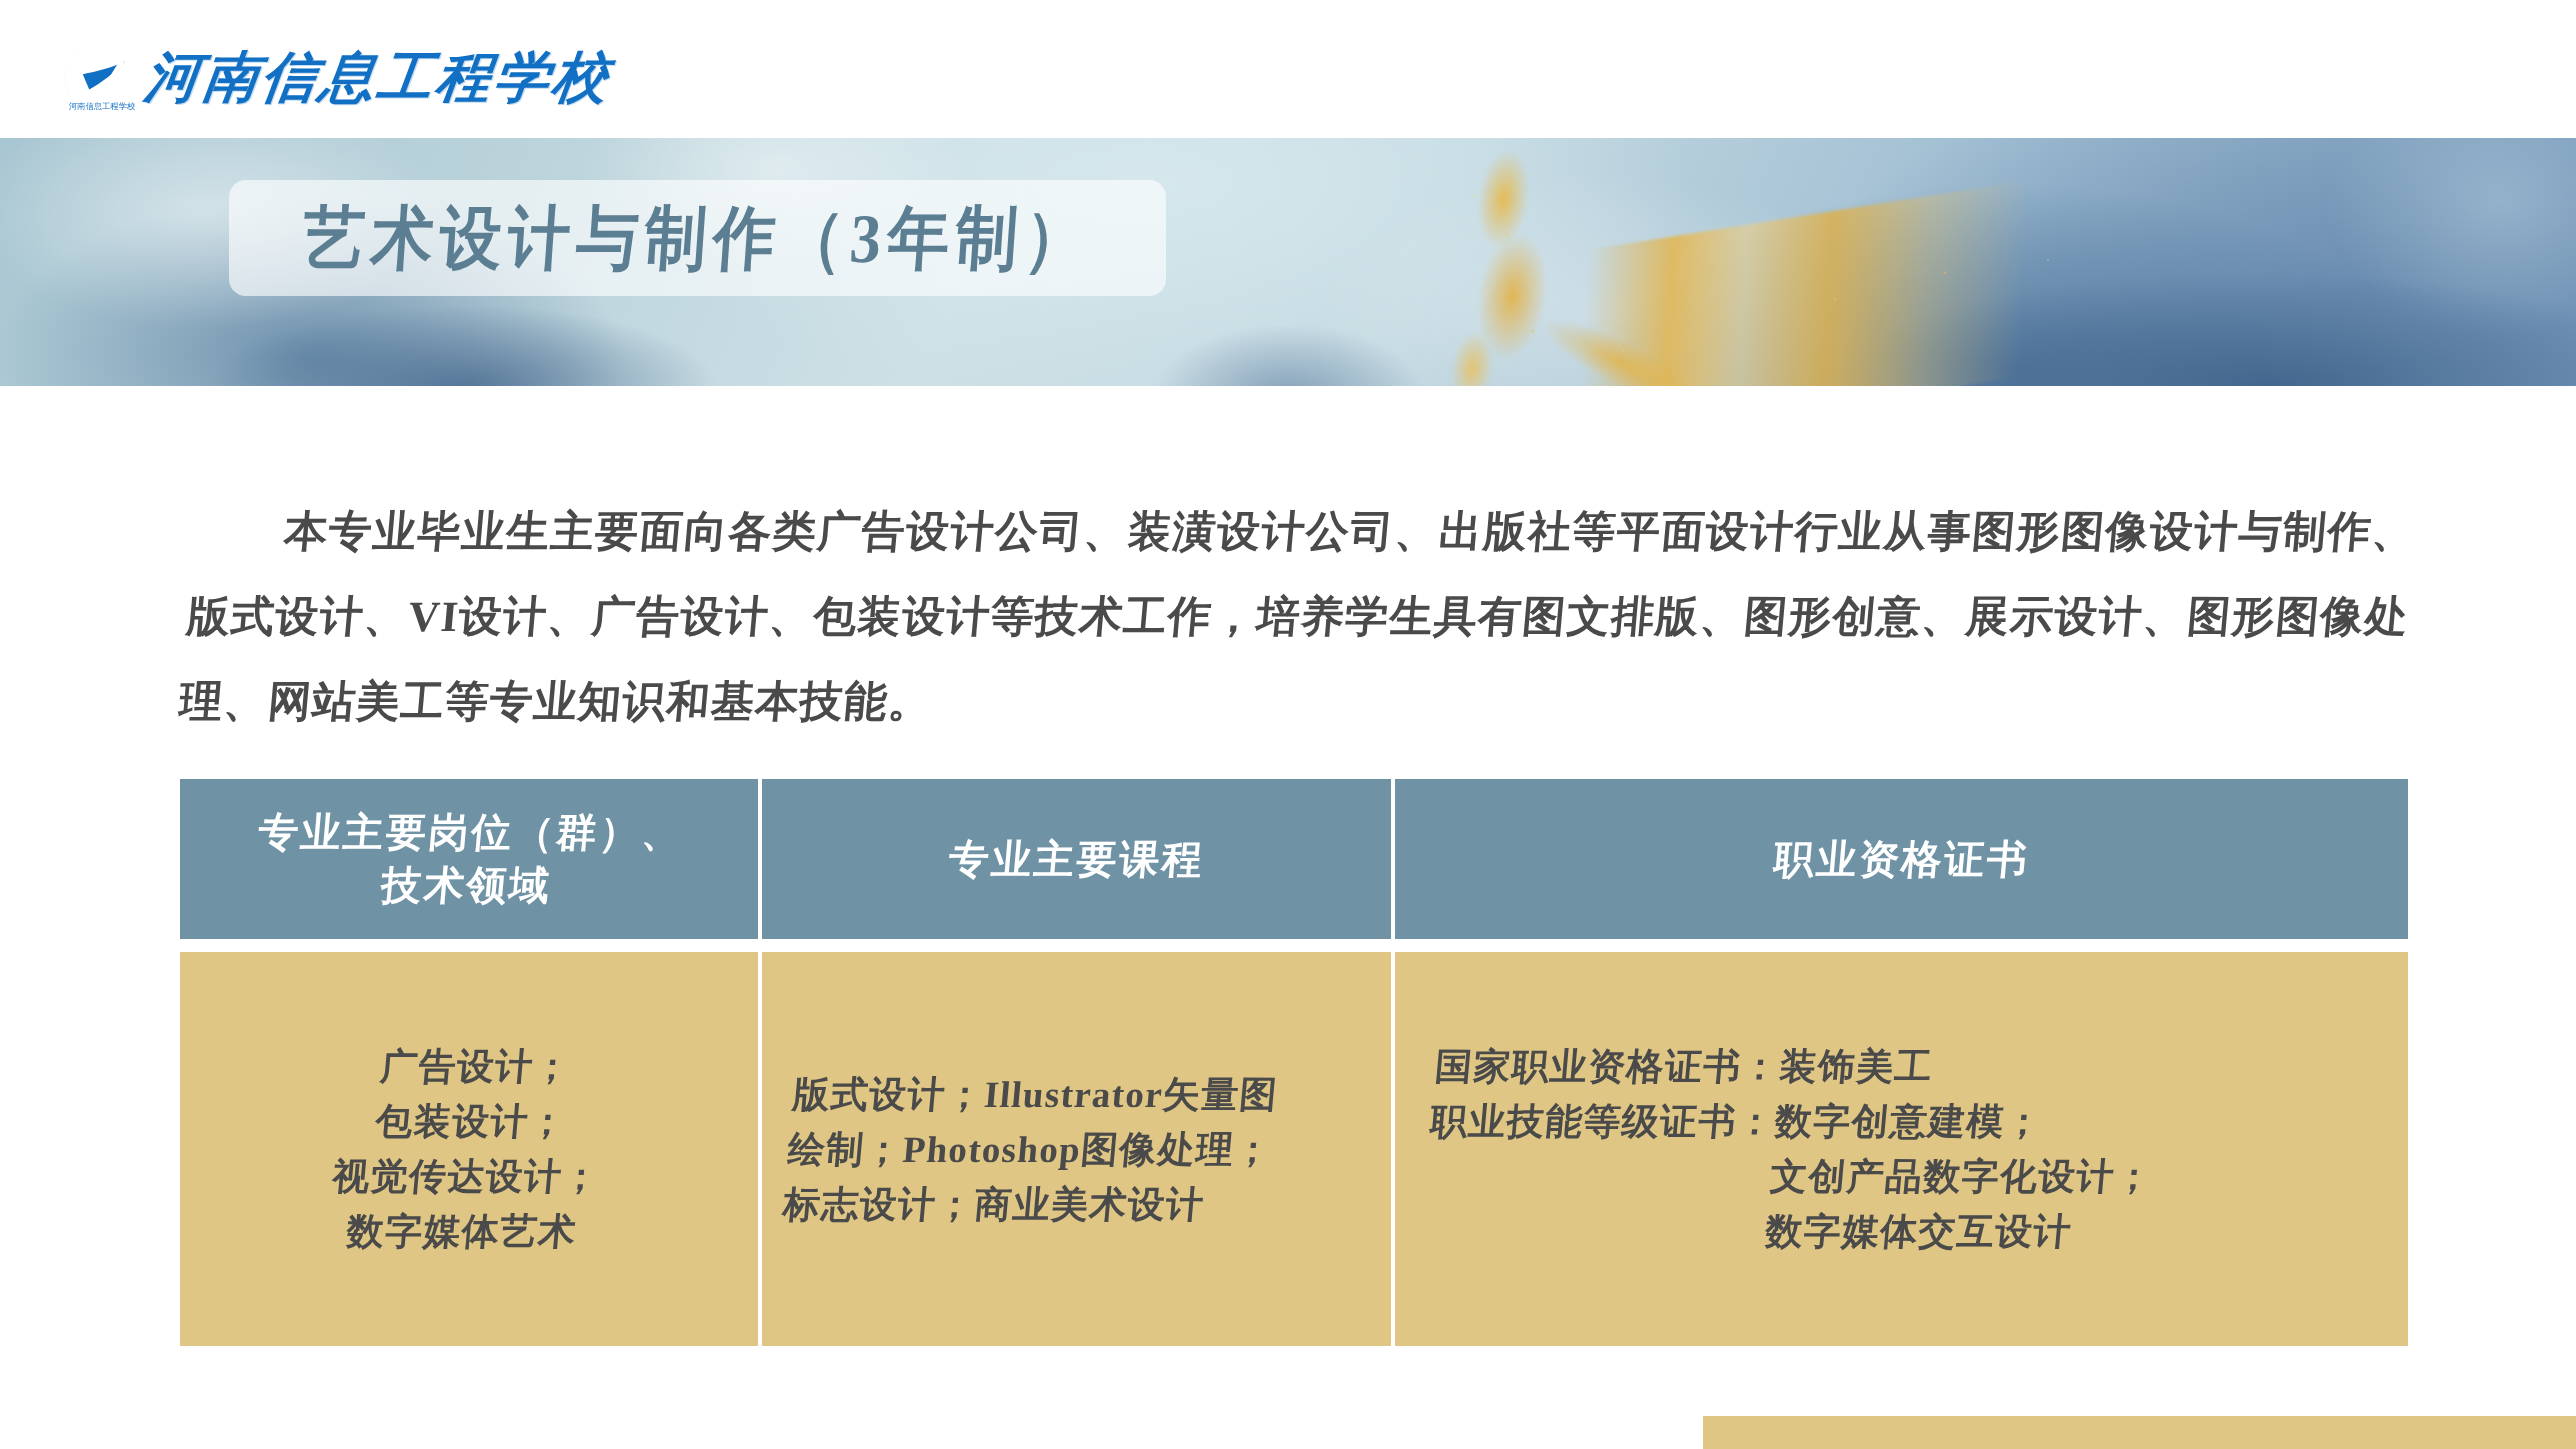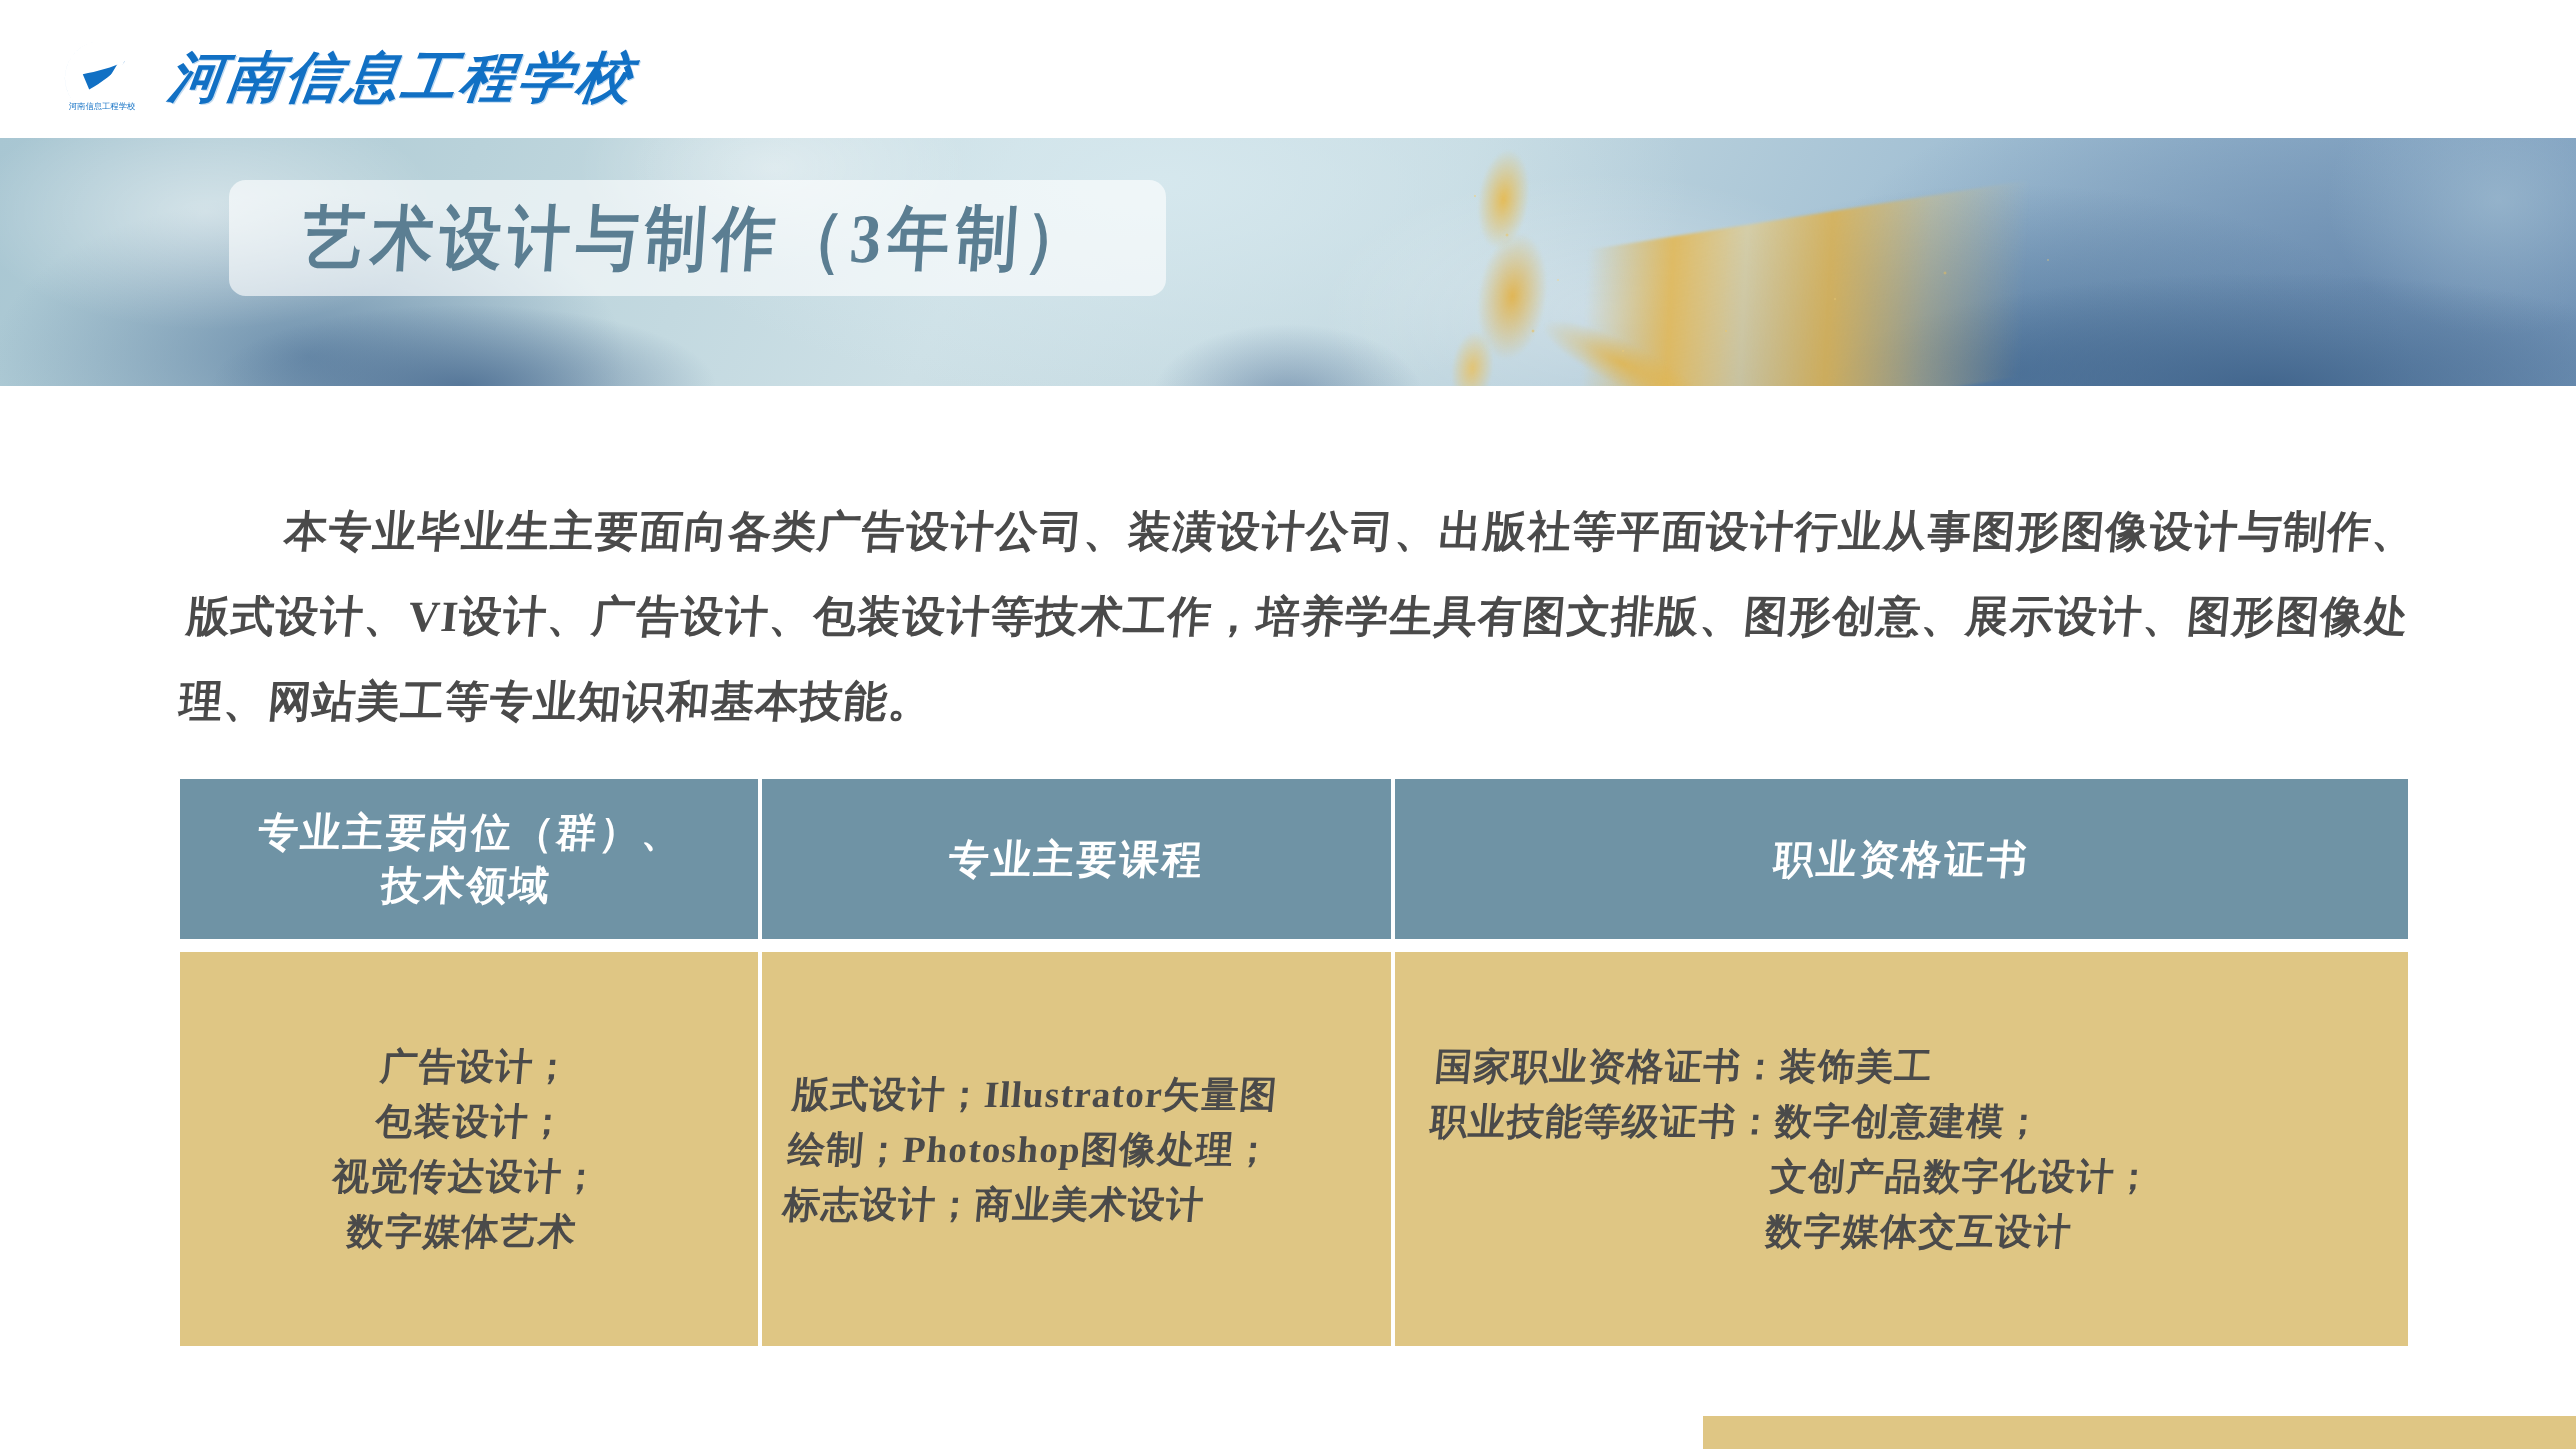--- a/index.html
+++ b/index.html
@@ -18,21 +18,21 @@
   
   .logo-bar {
     position: absolute;
     left: 0; top: 0;
     width: 2576px; height: 138px;
     background: #ffffff;
   }
   .logo-wrap {
     position: absolute;
     left: 61px; top: 37px;
-    display: flex; align-items: center; gap: 26px;
+    display: flex; align-items: center; gap: 2px;
   }
   .logo-mark {
     position: relative;
     width: 82px; height: 82px;
     flex: 0 0 82px;
   }
   .logo-text {
     font-family: "Liberation Serif", "DejaVu Serif", serif;
     font-size: 55px;
     font-weight: bold;

